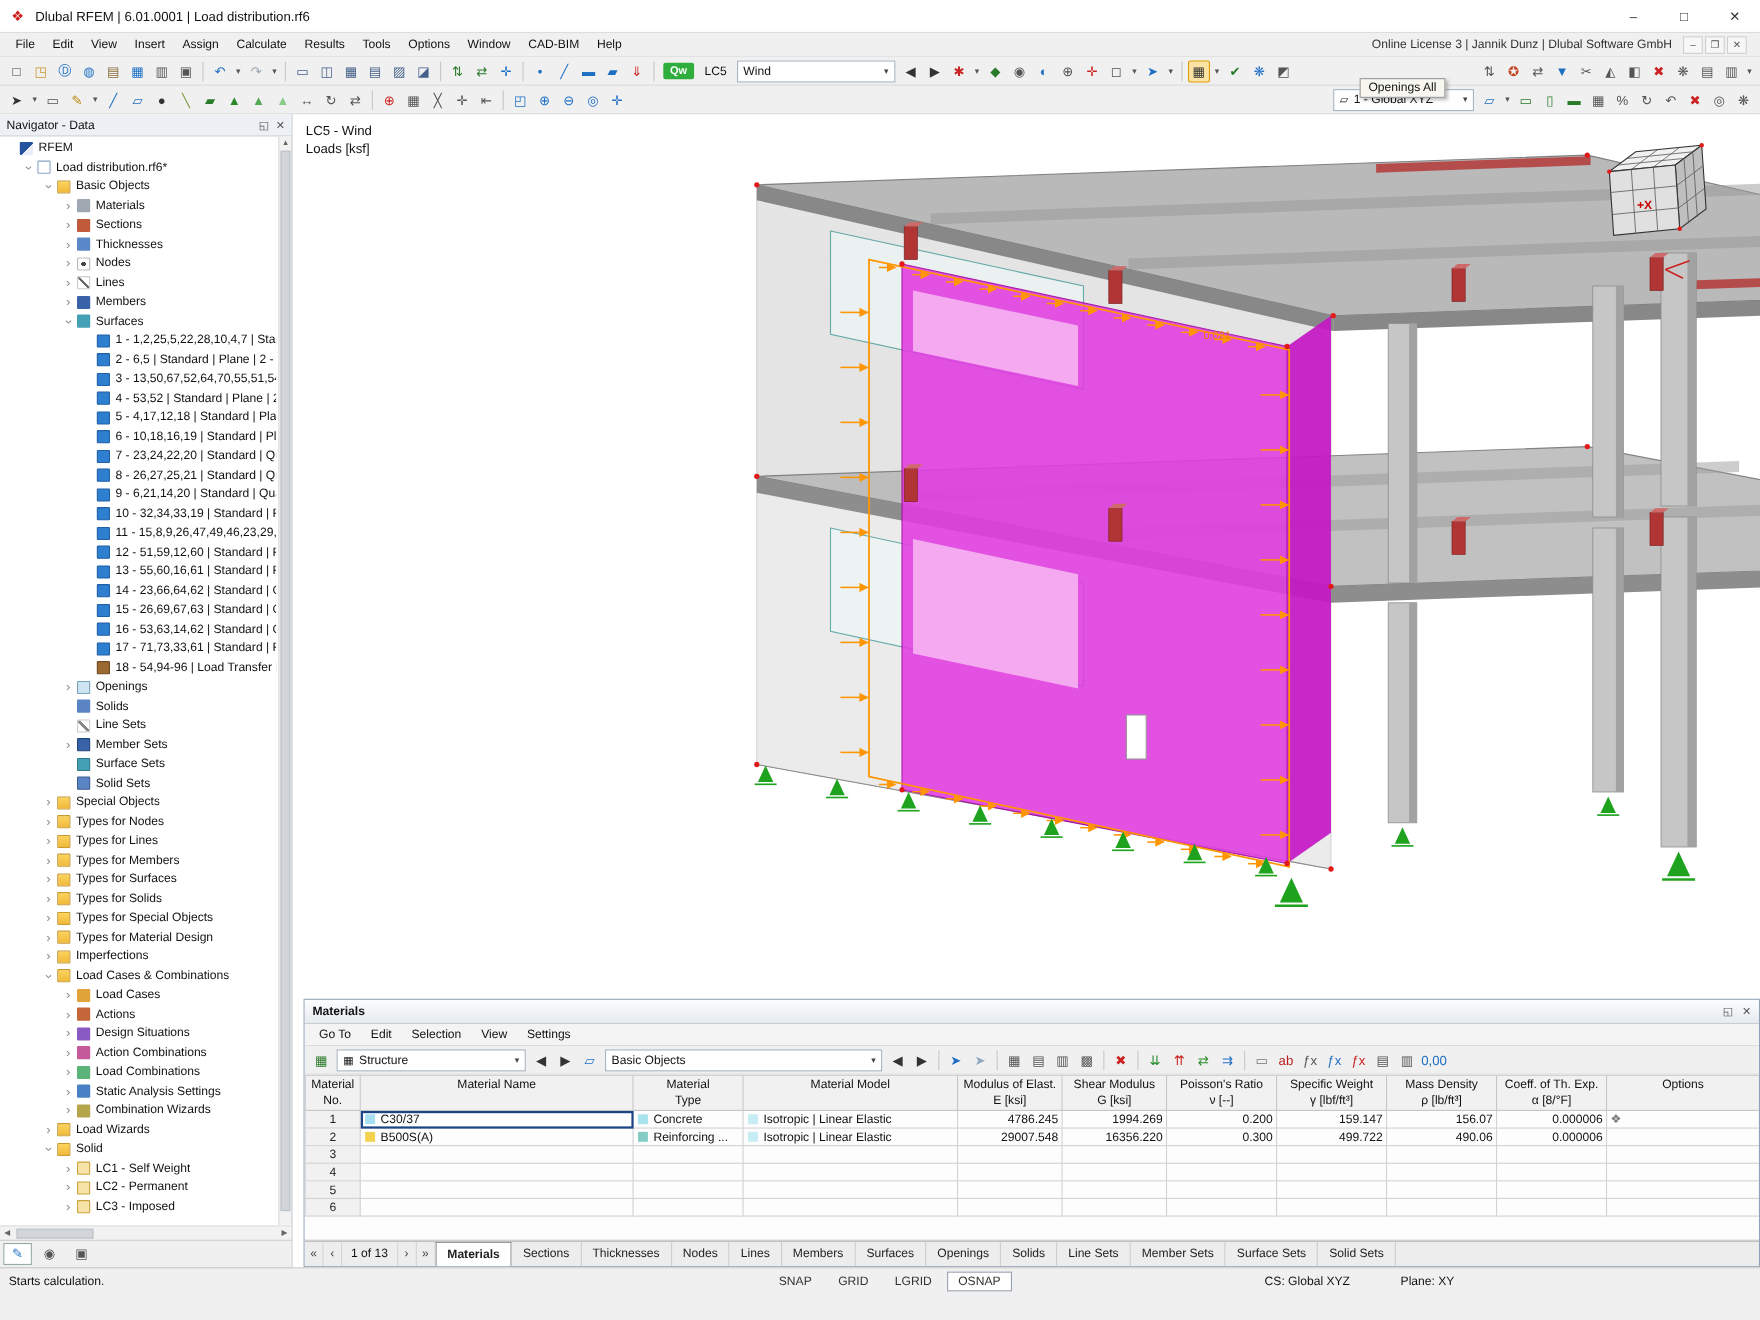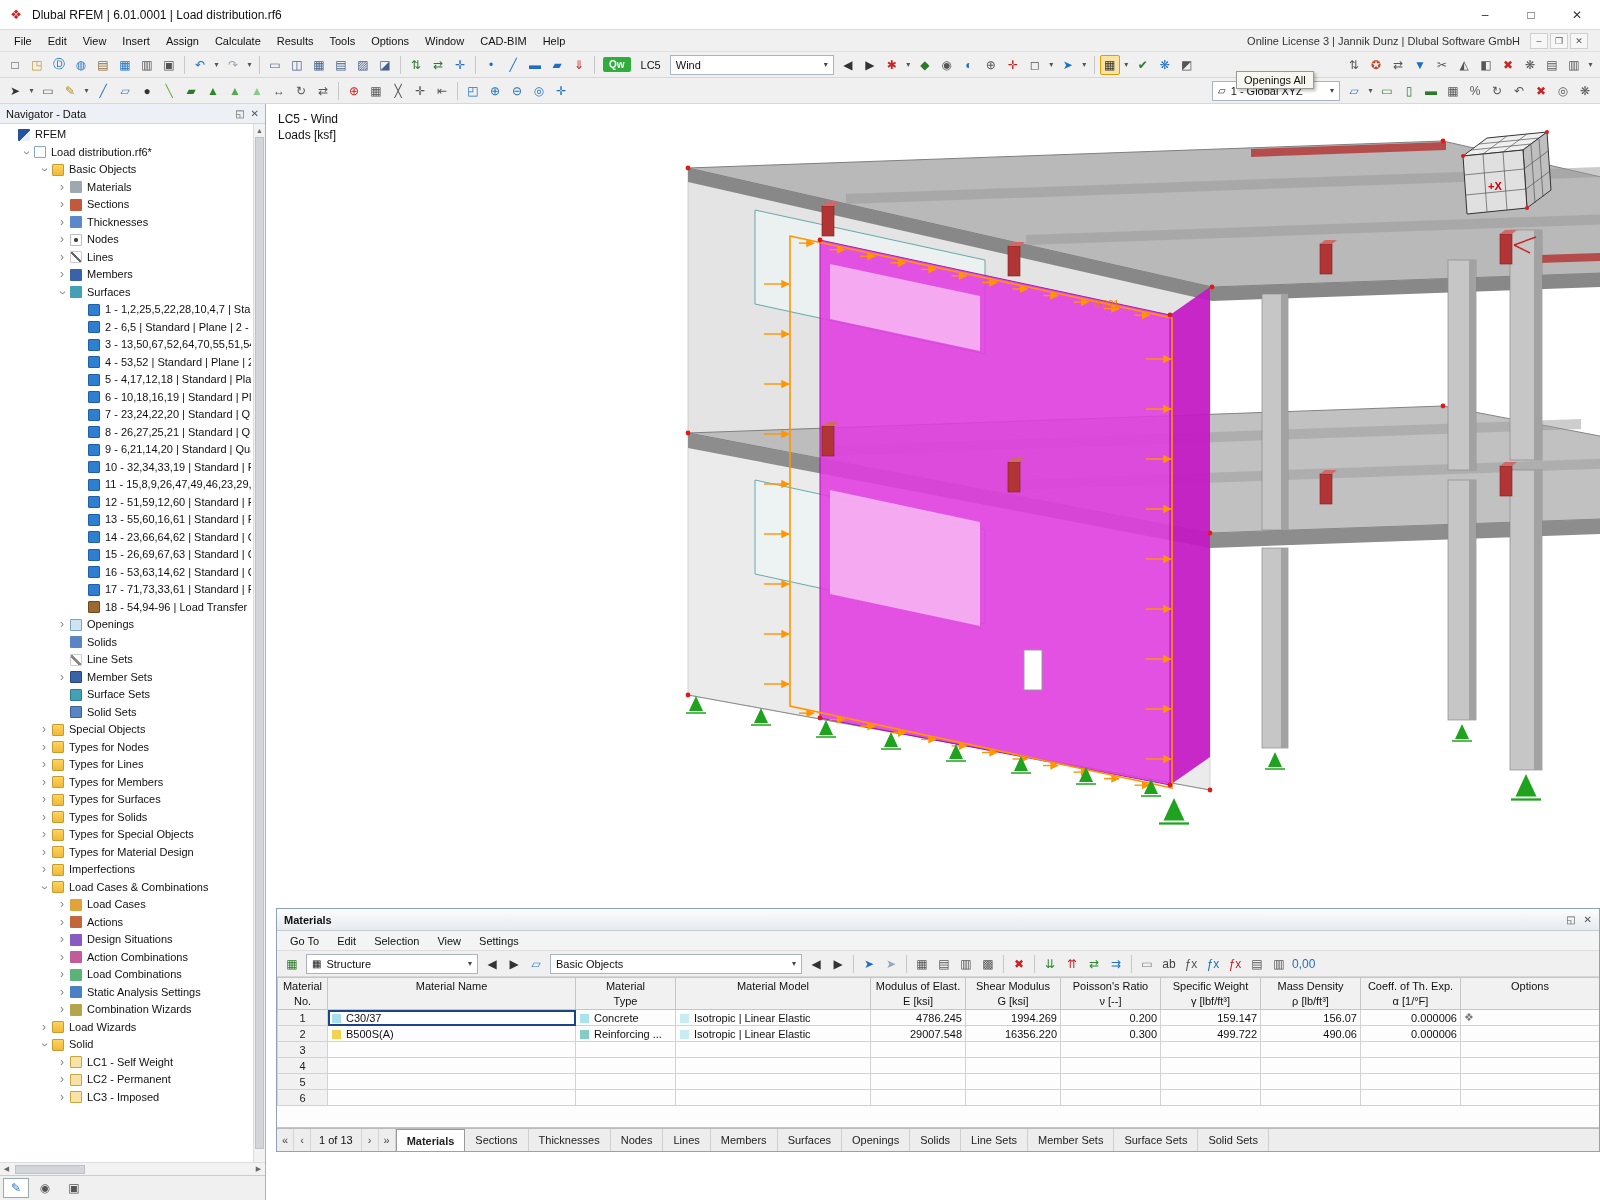--- a/index.html
+++ b/index.html
@@ -24,21 +24,21 @@
 .tb-icon{display:inline-flex;align-items:center;justify-content:center;min-width:20px;height:20px;margin:0 1px;border:1px solid transparent;border-radius:2px;font-size:12px;cursor:default}
 .tb-icon .gl{font-style:normal}
 .tb-icon[data-active="true"]{background:#fbe3a3;border:1px solid #e09c00}
 .tb-icon[data-name$="dropdown-icon"]{min-width:9px;font-size:8px;color:#555}
 .tb-sep{display:inline-block;width:1px;height:18px;background:#c8c8c8;margin:0 4px;vertical-align:middle}
 .lc-badge{background:#2fae3e;color:#fff;font-weight:bold;padding:2px 6px;border-radius:2px;margin:0 4px;font-size:10px}
 .tb-label{margin:0 6px;font-size:11px}
 .combo{display:inline-flex;align-items:center;height:20px;background:#fff;border:1px solid #a8b4c0;padding:0 5px;margin:0 3px;color:#111}
 .combo::after{content:"▾";font-size:8px;margin-left:auto;padding-left:8px;color:#444}
 .combo .c-icon{margin-right:5px;font-size:10px}
-.w-wind{width:164px}.w-cs{width:128px}.w-struct{width:172px}.w-objects{width:252px}
+.w-wind{width:144px}.w-cs{width:128px}.w-struct{width:172px}.w-objects{width:252px}
 .push-right{margin-left:auto}
 
 .tooltip{position:absolute;left:1236px;top:71px;z-index:60;background:#f7f7ef;border:1px solid #9a9a9a;padding:2px 7px;font-size:11px;box-shadow:2px 2px 3px rgba(0,0,0,.25)}
 
 .main{flex:1;display:flex;min-height:0}
 
 .navigator{width:266px;background:#fff;border-right:1px solid #aab2ba;display:flex;flex-direction:column}
 .nav-header{height:20px;background:#edf1f5;border-bottom:1px solid #cfd6dd;display:flex;align-items:center;padding:0 6px}
 .nav-header .nh-icons{margin-left:auto;display:flex;gap:6px;color:#555;font-size:10px}
 .tree{flex:1;position:relative;overflow:hidden;padding-top:2px}
@@ -1162,21 +1162,21 @@
               <span class="tb-icon" data-name="append-rows-icon">
                 <i class="gl" style="color: rgb(30, 111, 196);">⇉</i>
               </span>
             </div>
           <span class="tb-sep"></span>
           <div class="tb-group">
               <span class="tb-icon" data-name="empty-rows-icon">
                 <i class="gl" style="color: rgb(119, 119, 119);">▭</i>
               </span>
               <span class="tb-icon" data-name="rename-icon">
-                <i class="gl" style="color: #404040;">ab</i>
+                <i class="gl" style="color: #b91c1c;">ab</i>
               </span>
               <span class="tb-icon" data-name="fx-icon">
                 <i class="gl" style="color: rgb(85, 85, 85);">ƒx</i>
               </span>
               <span class="tb-icon" data-name="fx-edit-icon">
                 <i class="gl" style="color: rgb(30, 111, 196);">ƒx</i>
               </span>
               <span class="tb-icon" data-name="fx-remove-icon">
                 <i class="gl" style="color: rgb(204, 34, 34);">ƒx</i>
               </span>
@@ -1240,21 +1240,21 @@
                   <th data-name="column-header">
                     <div class="l1">Specific Weight</div>
                     <div class="l2">γ [lbf/ft³]</div>
                   </th>
                   <th data-name="column-header">
                     <div class="l1">Mass Density</div>
                     <div class="l2">ρ [lb/ft³]</div>
                   </th>
                   <th data-name="column-header">
                     <div class="l1">Coeff. of Th. Exp.</div>
-                    <div class="l2">α [1/°F]</div>
+                    <div class="l2">α [8/°F]</div>
                   </th>
                   <th data-name="column-header">
                     <div class="l1">Options</div>
                     <div class="l2"></div>
                   </th>
                 </tr>
             </thead>
             <tbody data-name="materials-table-body">
 
                 <tr data-name="material-row" data-row="1">
@@ -1403,14 +1403,28 @@
               </span>
               <span class="mp-tab" data-name="table-tab">
                 <span>Solid Sets</span>
               </span>
             </span>
         </div>
       </div>
     </div>
   </div>
 
+  <div class="statusbar" data-name="statusbar">
+    <div class="statusbar-row">
+      <span class="sb-msg" data-name="status-message">Starts calculation.</span>
+      <span style="display:flex">
+
+      <span class="sb-toggle" data-name="snap-toggle"><span>SNAP</span></span>
+          <span class="sb-toggle" data-name="snap-toggle"><span>GRID</span></span>
+          <span class="sb-toggle" data-name="snap-toggle"><span>LGRID</span></span>
+          <span class="sb-toggle" data-name="snap-toggle" data-active="true"><span>OSNAP</span></span>
+        </span>
+      <span class="sb-cs" data-name="coordinate-system-status">CS: Global XYZ</span>
+      <span class="sb-plane" data-name="work-plane-status">Plane: XY</span>
+    </div>
+  </div>
 
 </div>
 
 </body></html>

